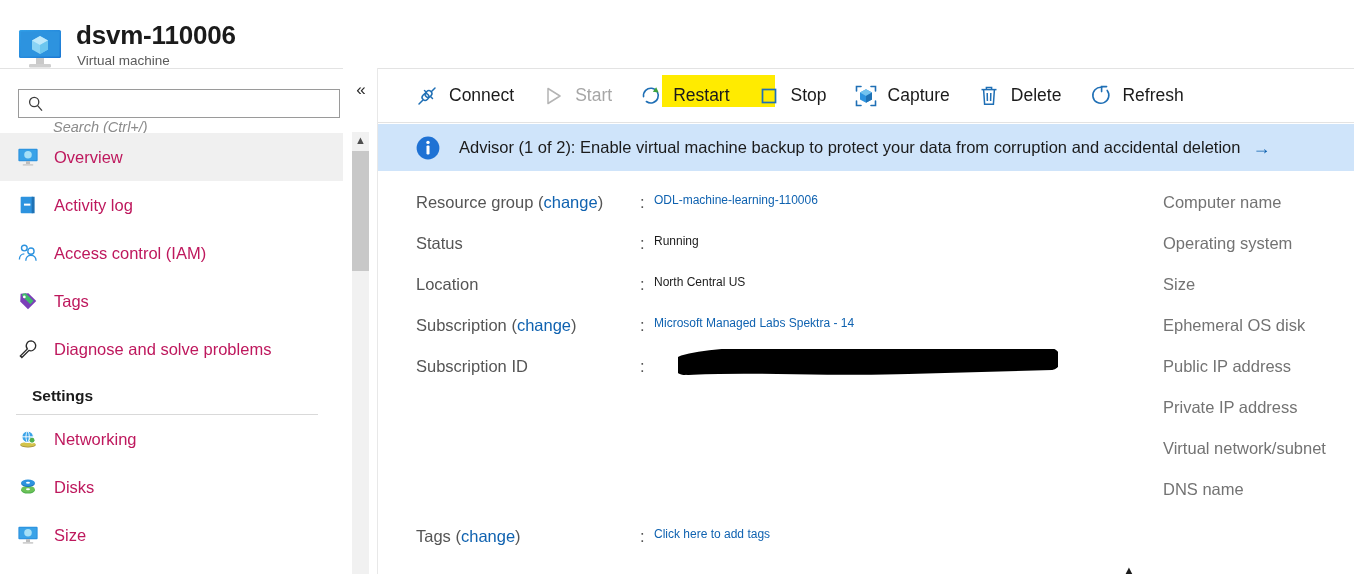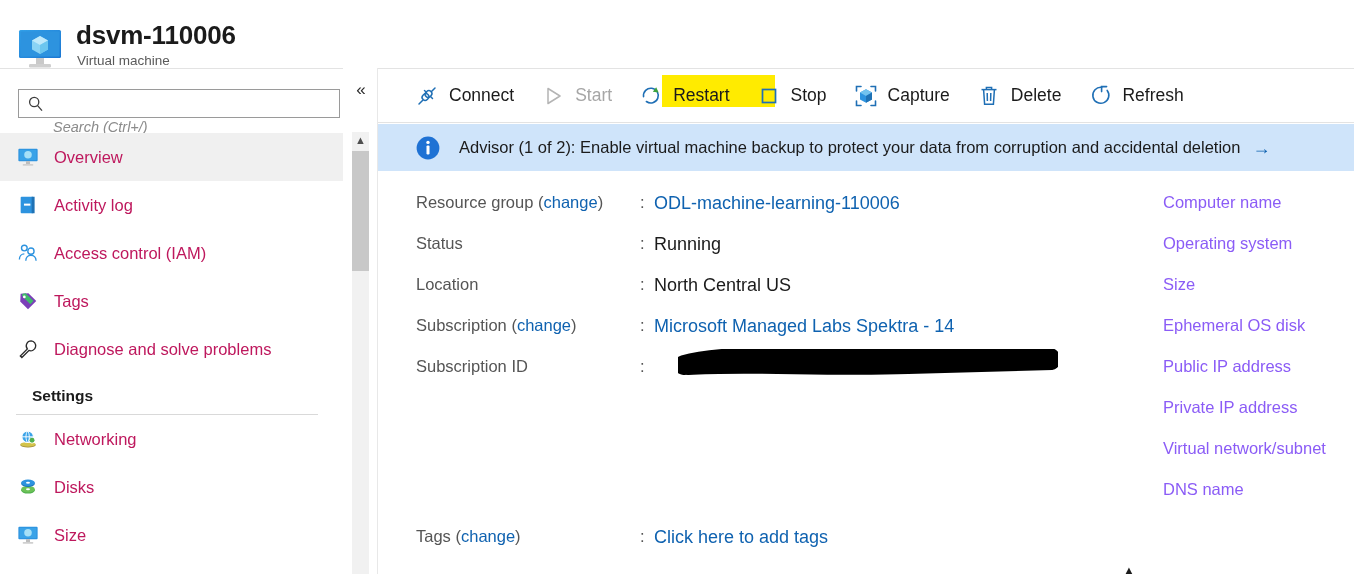--- a/index.html
+++ b/index.html
@@ -193,30 +193,30 @@
   }
   .plabel {
     width: 224px; flex: 0 0 224px;
     font-size: 16.5px; color: #555555; white-space: nowrap;
   }
   .pcolon {
     width: 14px; flex: 0 0 14px;
     font-size: 16.5px; color: #555555;
   }
   .pvalue {
-    font-size: 18px; color: #1b1b1b; white-space: nowrap;
+    font-size: 12px; color: #1b1b1b; white-space: nowrap;
   }
   .pvalue.link, .lnk { color: #0f62b0; cursor: pointer; }
   .lnk { text-decoration: none; }
   .plabel .lnk { font-size: 16.5px; }
 
   .props-right { position: absolute; left: 785px; top: 124px; }
   .rrow {
     height: 41px;
-    font-size: 16.5px; color: #8b5cf6;
+    font-size: 16.5px; color: #737373;
     white-space: nowrap;
     overflow: hidden;
   }
 
   .redaction {
     position: absolute; left: 262px; top: -8px;
     width: 380px; height: 26px;
     pointer-events: none;
   }
 

